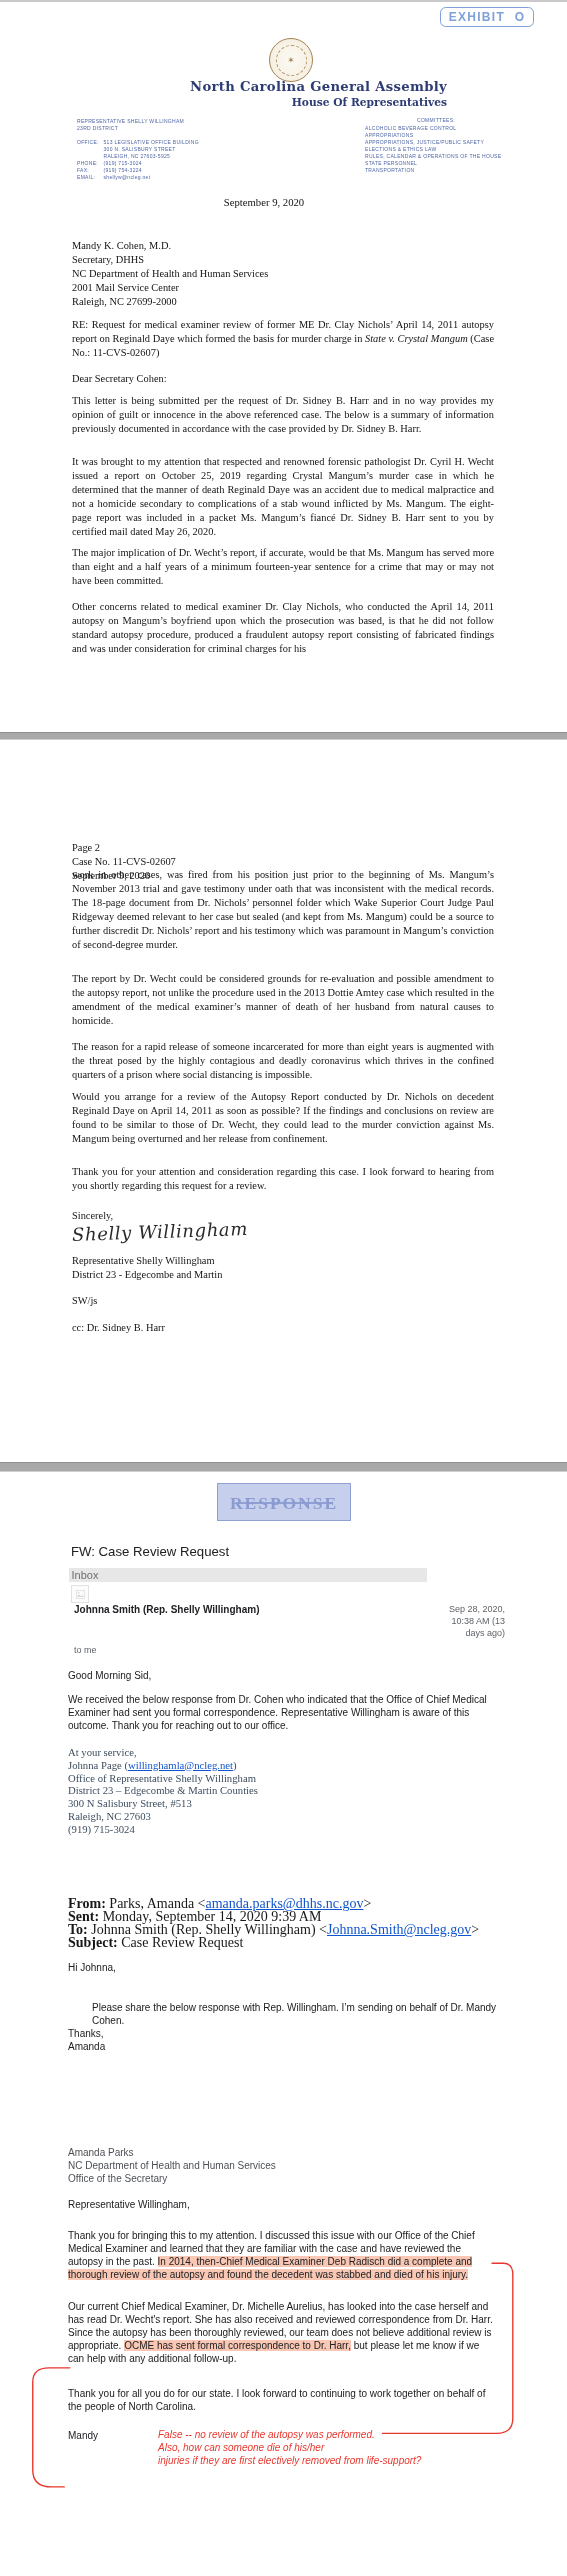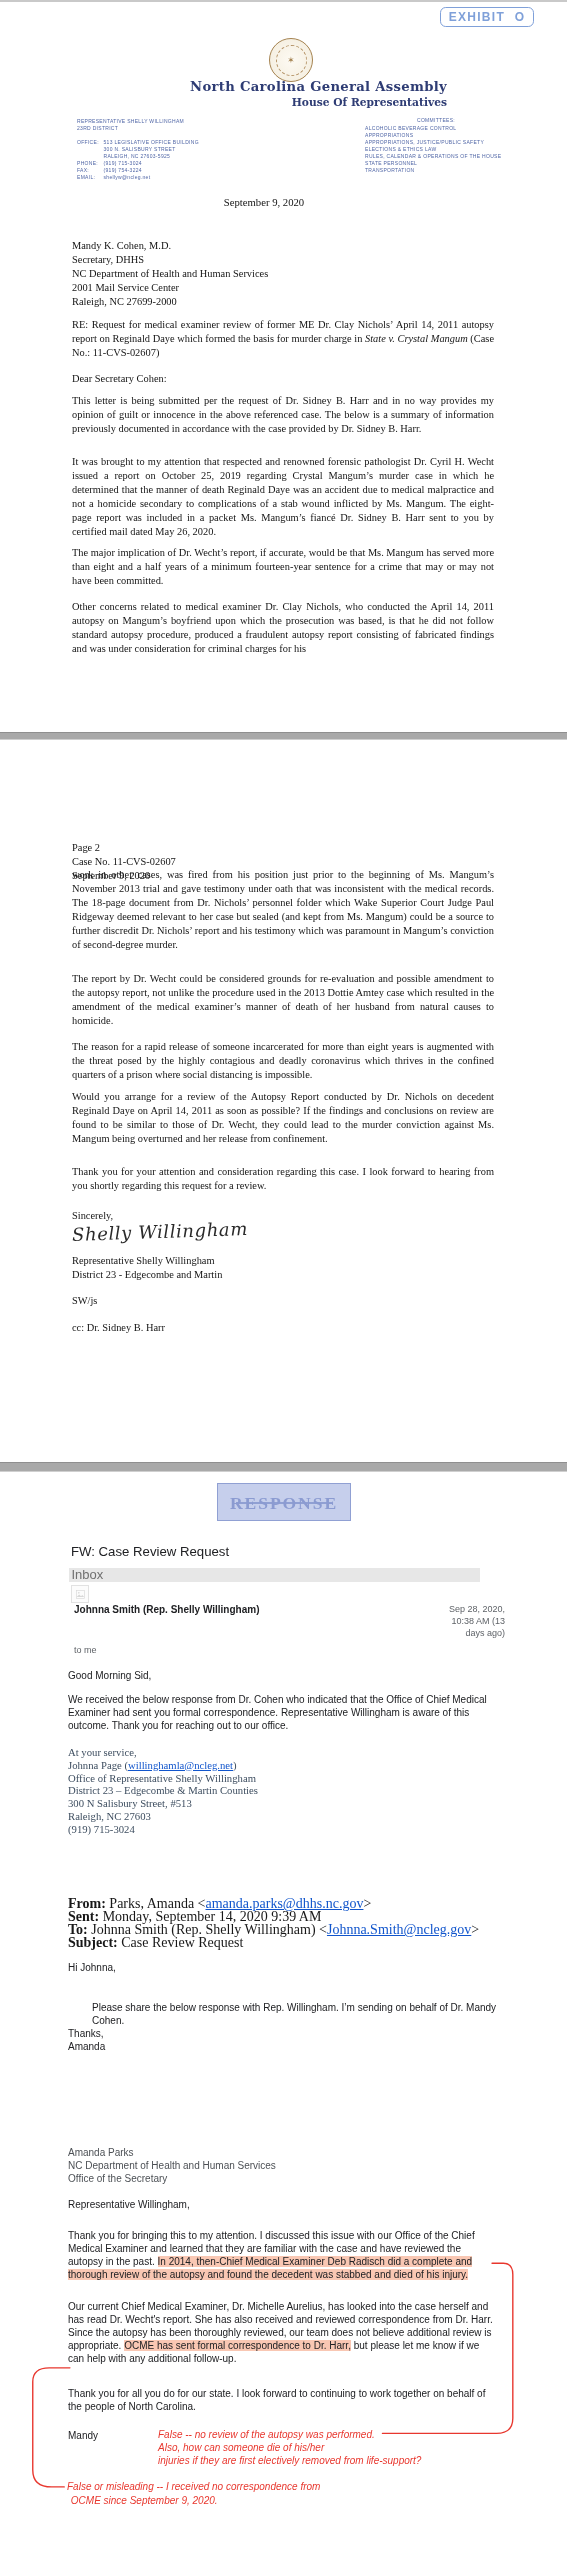--- a/index.html
+++ b/index.html
@@ -52,22 +52,22 @@
   .resp-outer{left:217px;top:1483px;width:134px;height:37px;border:1.3px solid #90a0d3;
               background:#c6cfec;padding:18px;box-sizing:border-box;}
   .resp-inner{width:100%;height:100%;border:1.3px solid #90a0d3;background:#fff;
               box-sizing:border-box;display:flex;align-items:center;justify-content:center;
               font-family:"Liberation Serif",serif;font-weight:bold;font-size:17.6px;
               letter-spacing:1.9px;color:#8b9bd1;}
 
   
   .sans{font-family:"Liberation Sans",sans-serif;}
   .subject{left:71px;top:1544px;font-size:13.2px;color:#202124;}
-  .inboxbar{left:69px;top:1568px;width:411px;height:14px;background:#e7e7e7;
-            font-size:13px;color:#6f6f6f;line-height:14px;padding-left:2.5px;box-sizing:border-box;}
+  .inboxbar{left:69px;top:1568px;width:358px;height:14px;background:#e7e7e7;
+            font-size:11px;color:#6f6f6f;line-height:14px;padding-left:2.5px;box-sizing:border-box;}
   .avatar{left:71px;top:1585px;width:16.4px;height:16.4px;border:0.6px solid #e2e2e2;
           background:#fcfcfc;display:flex;align-items:center;justify-content:center;}
   .sender{left:74px;top:1604px;font-size:10px;font-weight:bold;color:#202124;}
   .edate{left:434px;top:1603px;width:71px;text-align:right;font-size:9px;
          line-height:12px;color:#5f6368;}
   .tome{left:74px;top:1645px;font-size:9px;color:#5f6368;}
   .ebody{color:#202124;font-size:10px;line-height:13px;}
   .lnk{color:#1155cc;text-decoration:underline;cursor:pointer;}
 
   .jsig{left:68px;top:1746px;font-size:10.7px;line-height:12.8px;color:#3e4e60;}
@@ -238,24 +238,20 @@
 
   <p class="abs sans ebody" style="left:68px;top:2387px;width:426px;margin:0;">Thank you for all you do for our state. I look forward to continuing to work together on behalf of the people of North Carolina.</p>
 
   <div class="abs sans ebody" style="left:68px;top:2429px;">Mandy</div>
 
   <div class="abs rednote" style="left:158px;top:2428px;">
     <div>False -- no review of the autopsy was performed.</div>
     <div>Also, how can someone die of his/her</div>
     <div>injuries if they are first electively removed from life-support?</div>
   </div>
-  <div class="abs rednote" style="left:67px;top:2480px;line-height:14px;">
-    <div>False or misleading -- I received no correspondence from</div>
-    <div style="padding-left:3.8px;">OCME since September 9, 2020.</div>
-  </div>
 
   <svg class="abs marks" width="567" height="2576" viewBox="0 0 900 4088">
     <path d="M 781 3592 L 799 3592 Q 814 3592 814 3610 L 814 3838 Q 814 3862 788 3862 L 607 3862" fill="none" stroke="#e8372e" stroke-width="2.2" stroke-linecap="round"></path>
     <path d="M 111 3758 L 78 3758 Q 52 3758 52 3780 L 52 3920 Q 52 3947 82 3947 L 102 3947" fill="none" stroke="#e8372e" stroke-width="2.2" stroke-linecap="round"></path>
   </svg>
 
 </div>
 
 
 </body></html>

